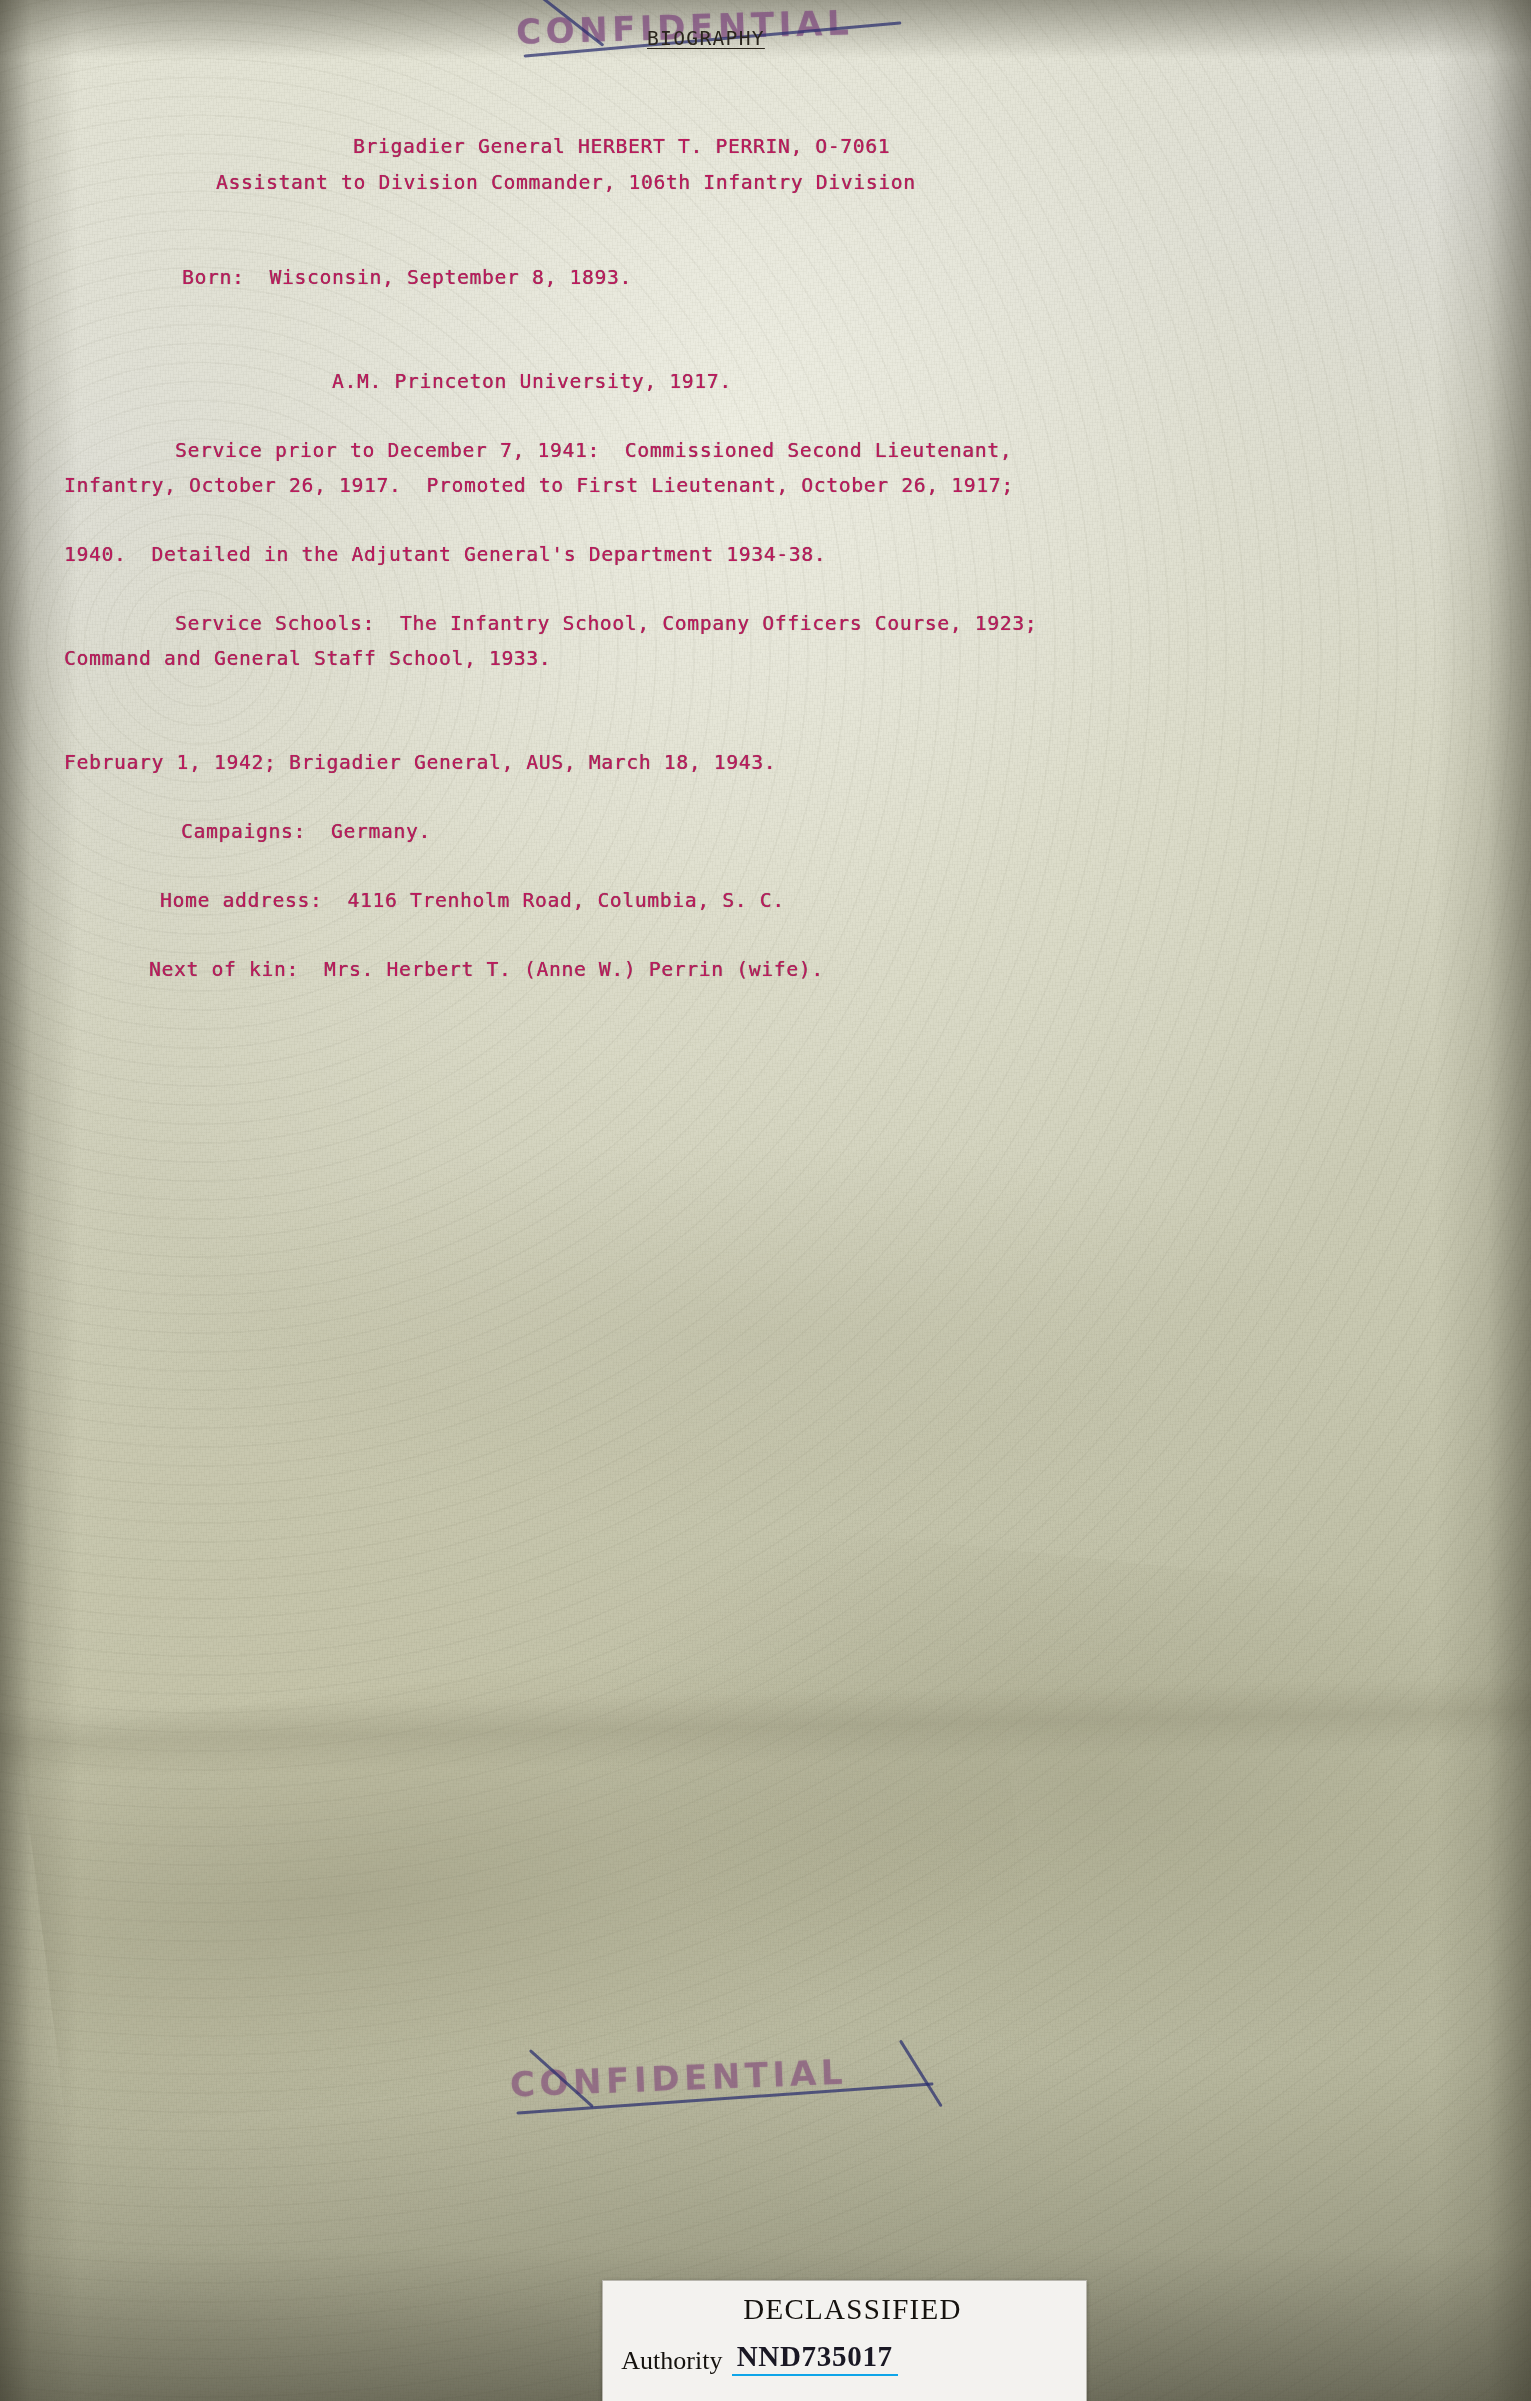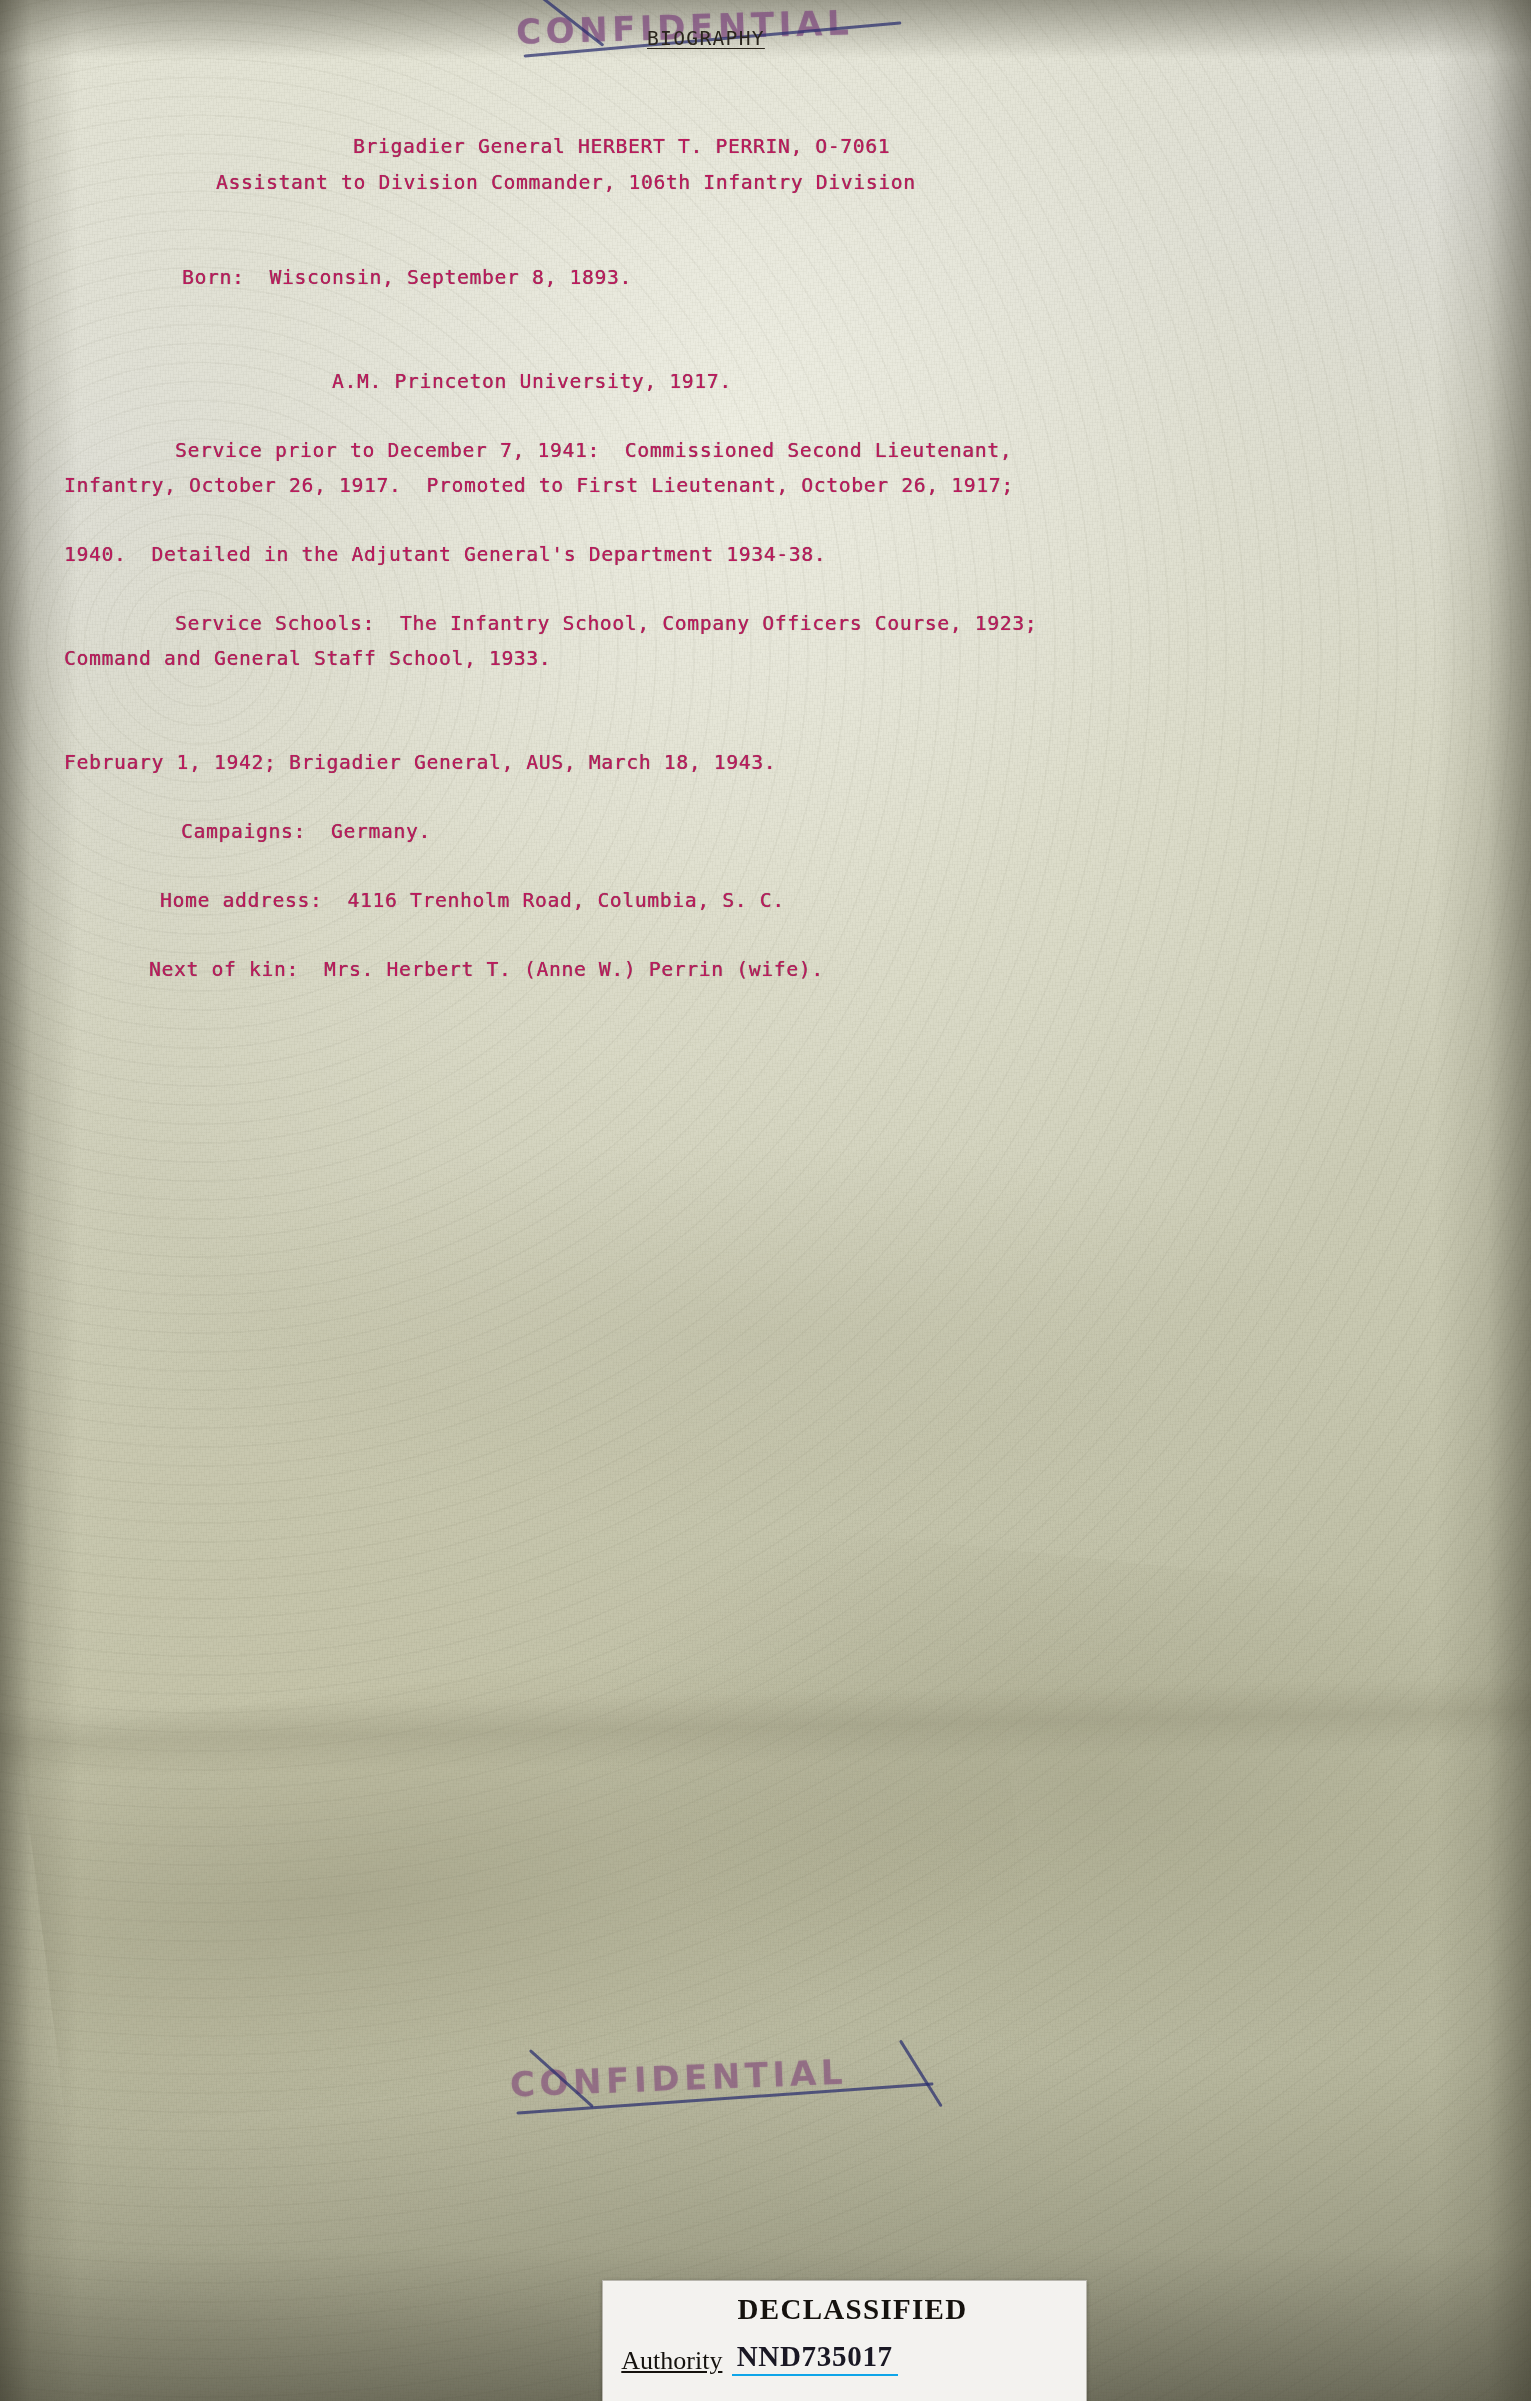--- a/index.html
+++ b/index.html
@@ -155,38 +155,37 @@
     position: absolute;
     left: 602px; top: 2280px;
     width: 483px; height: 122px;
     background: #f3f2ef;
     border: 1.3px solid #b8b6ae;
     box-shadow: 0 1.3px 3.9px rgba(0,0,0,0.3);
   }
   .declassified .dc-title {
     text-align: center;
     font-family: "Liberation Serif", serif;
-    font-weight: bold;
+    font-weight: normal;
     font-size: 29px;
     letter-spacing: 1.3px;
     color: #15120e;
     margin-top: 11.8px;
     padding-left: 16px;
   }
   .declassified .dc-row {
     display: flex;
     align-items: flex-end;
     margin-top: 14.4px;
     padding-left: 18.3px;
   }
   .declassified .dc-label {
     font-family: "Liberation Serif", serif;
     font-size: 26px;
     color: #15120e;
-    text-decoration: underline;
   }
   .declassified .dc-auth {
     font-family: "Liberation Serif", serif;
     font-size: 29px;
     font-weight: bold;
     color: #1a1824;
     margin-left: 9.1px;
     border-bottom: 2px solid #0ea5e9;
     padding: 0 5.2px 1.3px 5.2px;
     letter-spacing: 0.7px;

